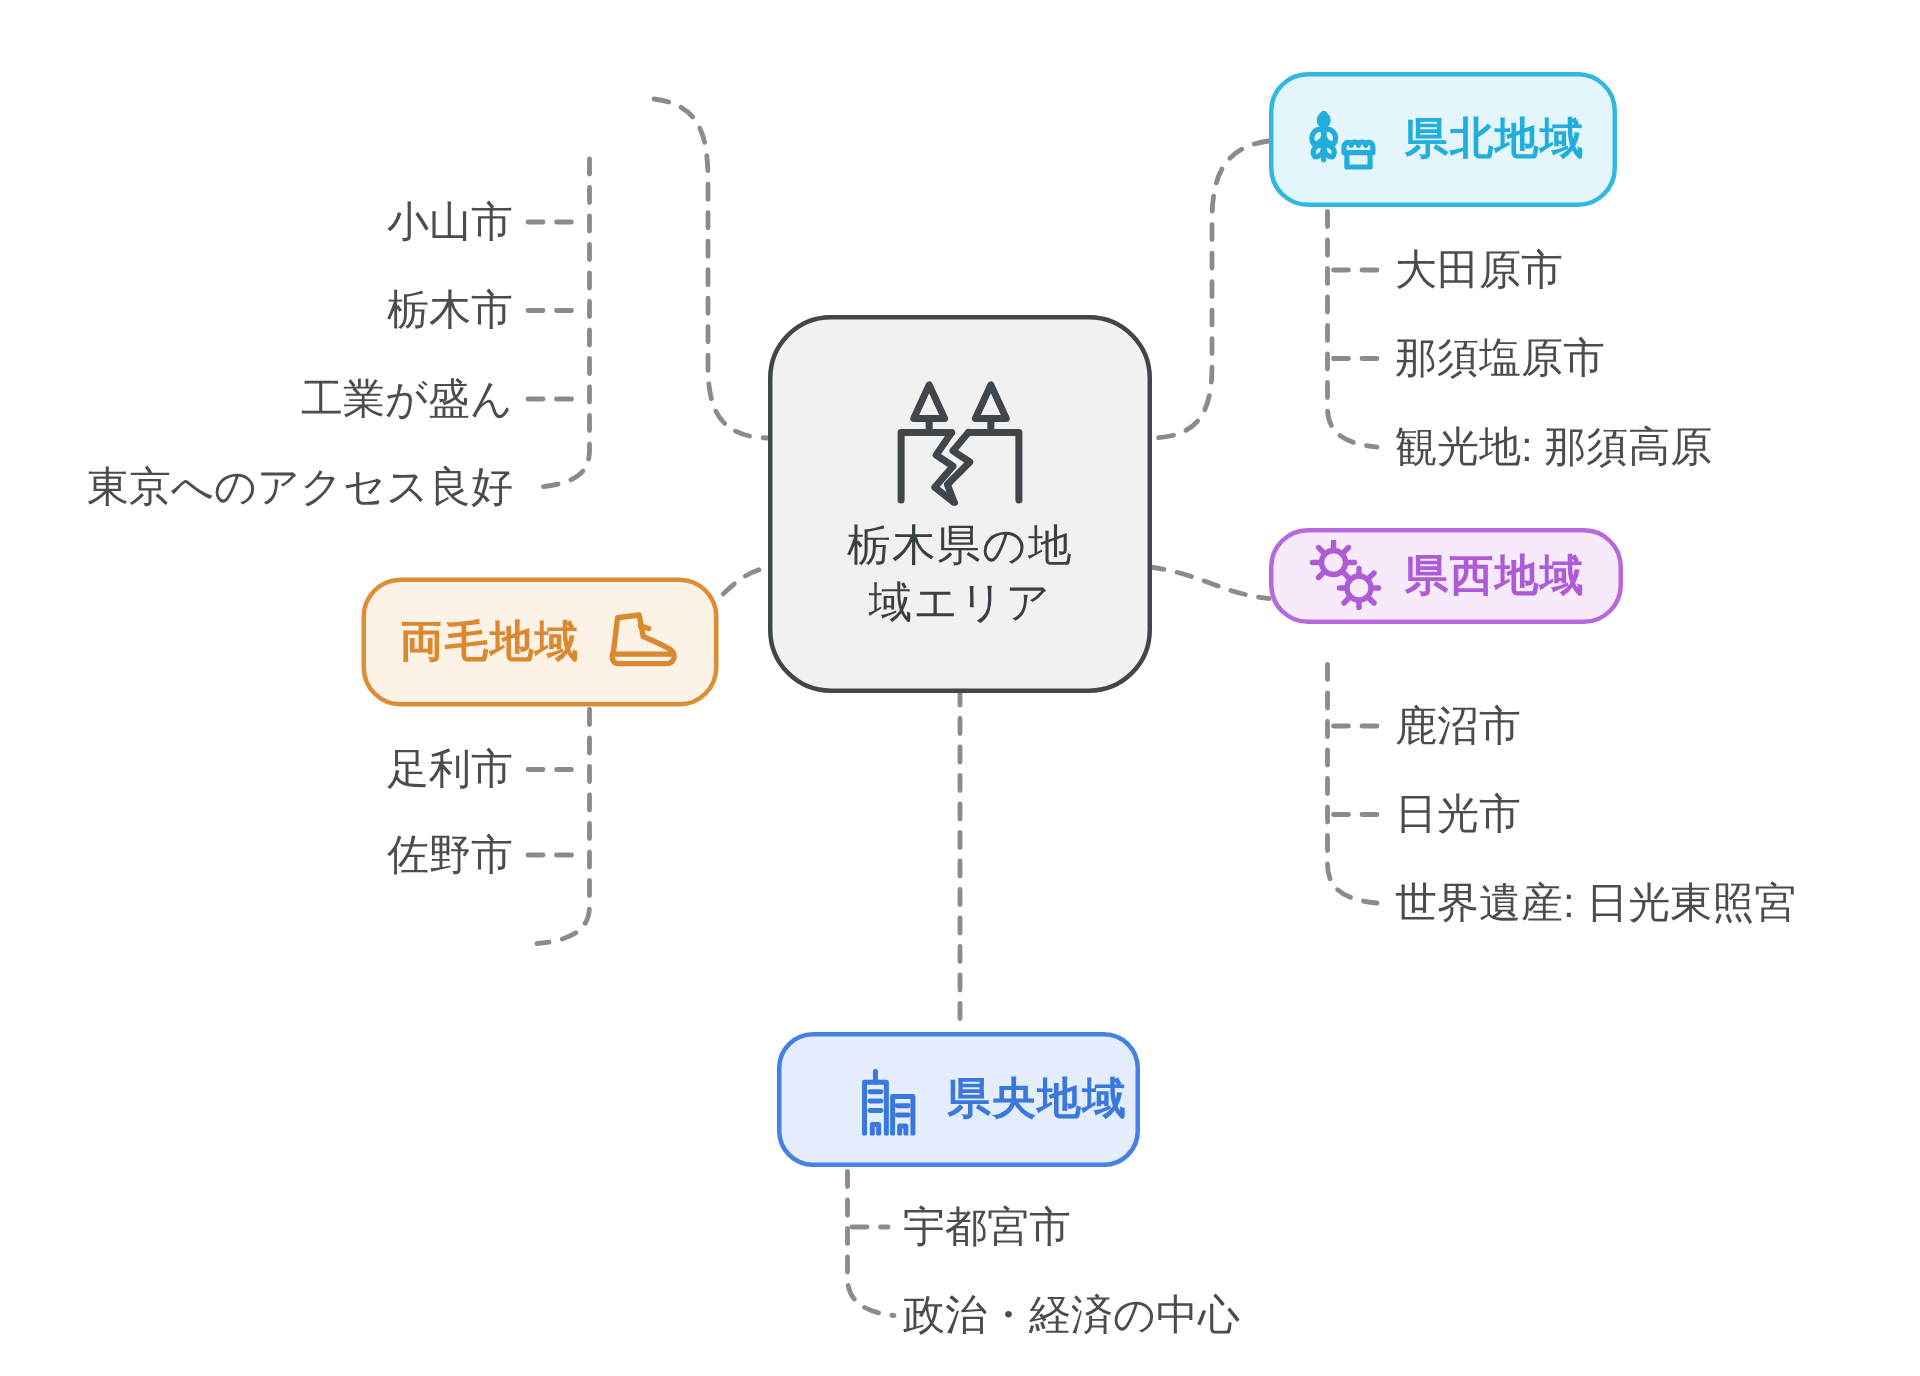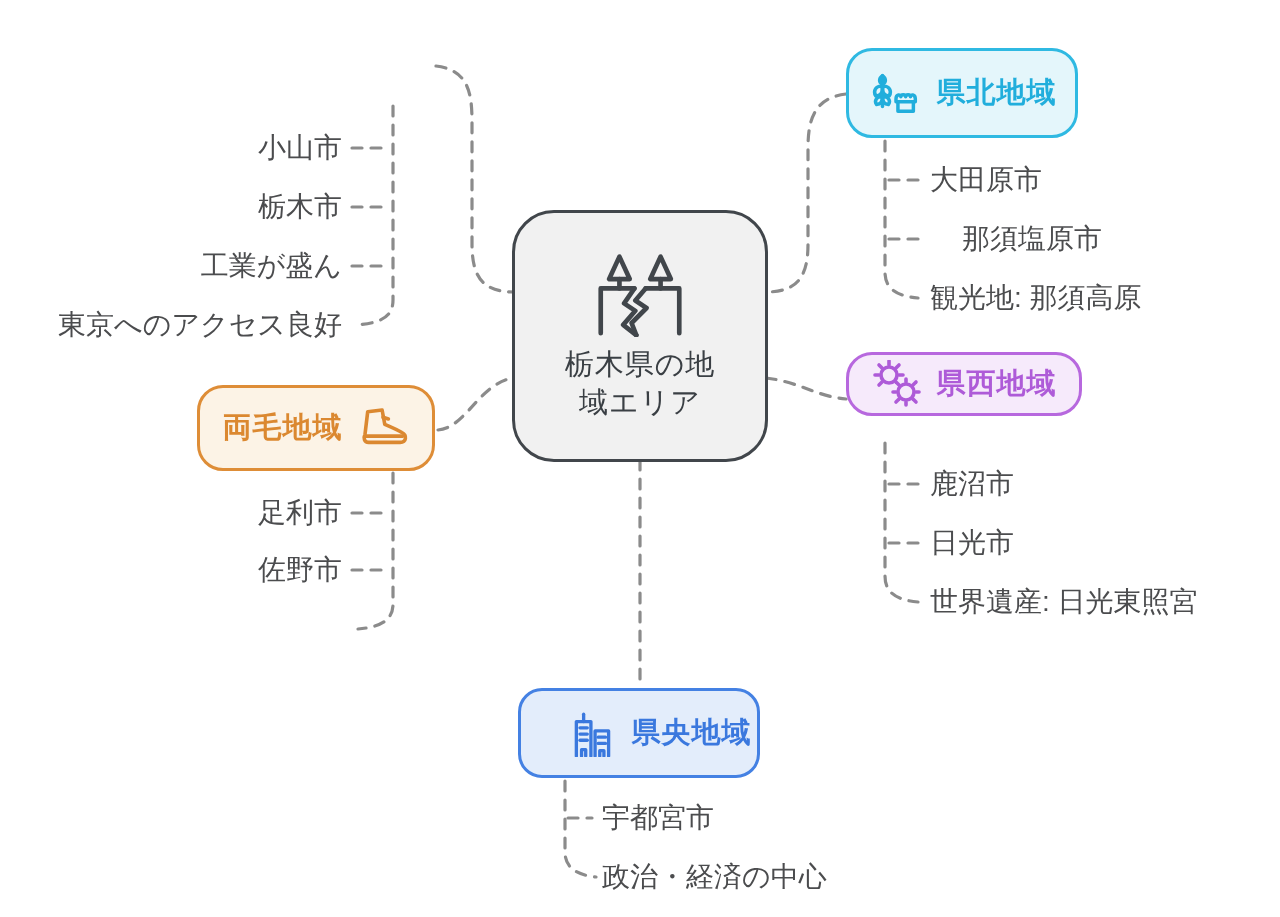--- a/index.html
+++ b/index.html
@@ -8,21 +8,21 @@
   .wires { position:absolute; left:0; top:0; width:1280px; height:917px; }
   .wires path { stroke:#8b8b8b; stroke-width:3.2; fill:none; stroke-dasharray:10 9; stroke-linecap:round; }
 
   .node {
     position:absolute; display:flex; align-items:center; justify-content:center;
     gap:13px; border:3px solid; border-radius:26px; box-sizing:border-box;
     font-size:29px; font-weight:600; letter-spacing:1px; white-space:nowrap;
   }
   .n-green  { background:#eaf8f1; border-color:#45c08a; color:#3fb97f; }
   .n-cyan   { background:#e4f6fb; border-color:#2fb9e2; color:#21aedc; }
-  .n-orange { background:#fcf3e6; border-color:#de8d37; color:#db8830; }
+  .n-orange { background:#fcf3e6; border-color:#de8d37; color:#db8830;margin-left:44px; }
   .n-purple { background:#f6eafb; border-color:#b768de; color:#ae5bd8; }
   .n-blue   { background:#e3edfb; border-color:#4481e3; color:#3a78de; }
   .n-center {
     background:#f1f1f1; border-color:#41464b; color:#3a3f44;
     border-radius:42px; flex-direction:column; gap:8px; font-weight:500;
   }
   .n-center .ctext { text-align:center; line-height:1.32; font-size:29px; letter-spacing:1px; }
   .n-center .ctext span { display:block; }
 
   .item {
@@ -98,21 +98,21 @@
         <path d="M15,17 C22,16 25,22 22,27 C17,27 14,23 15,17 Z"></path>
         <path d="M15,28 C9,27 6,32 9,36 C13,36 15,33 15,28 Z"></path>
         <path d="M15,28 C21,27 24,32 21,36 C17,36 15,33 15,28 Z"></path>
         <path d="M29,30 C29,25 34,25 34,28 C34,25 39,25 39,28 C39,25 44,25 44,28 C44,25 49,25 49,30 V33 H29 Z"></path>
         <path d="M31,33 V43 H47 V33"></path>
       </g>
     </svg>
     <span>県北地域</span>
   </div>
   <div class="item" style="left:930px; top:164px;">大田原市</div>
-  <div class="item" style="left:930px; top:223px;margin-left:32px;">那須塩原市</div>
+  <div class="item" style="left:930px; top:223px;">那須塩原市</div>
   <div class="item" style="left:930px; top:282px;">観光地: 那須高原</div>
 
   <div class="node n-orange" style="left:197px; top:385px; width:238px; height:86px;">
     <span>両毛地域</span>
     <svg class="icn" width="54" height="46" viewBox="0 0 60 48">
       <g stroke="#db8830" stroke-width="4" fill="none" stroke-linejoin="round" stroke-linecap="round">
         <path d="M13,6 L29,4 L32,20 C39,23 46,26 51,29 C57,32 56,40 49,40 L14,40 C9,40 8,35 10,31 Z"></path>
         <path d="M11,33 H52"></path>
         <path d="M30,12 L36,14"></path>
       </g>

